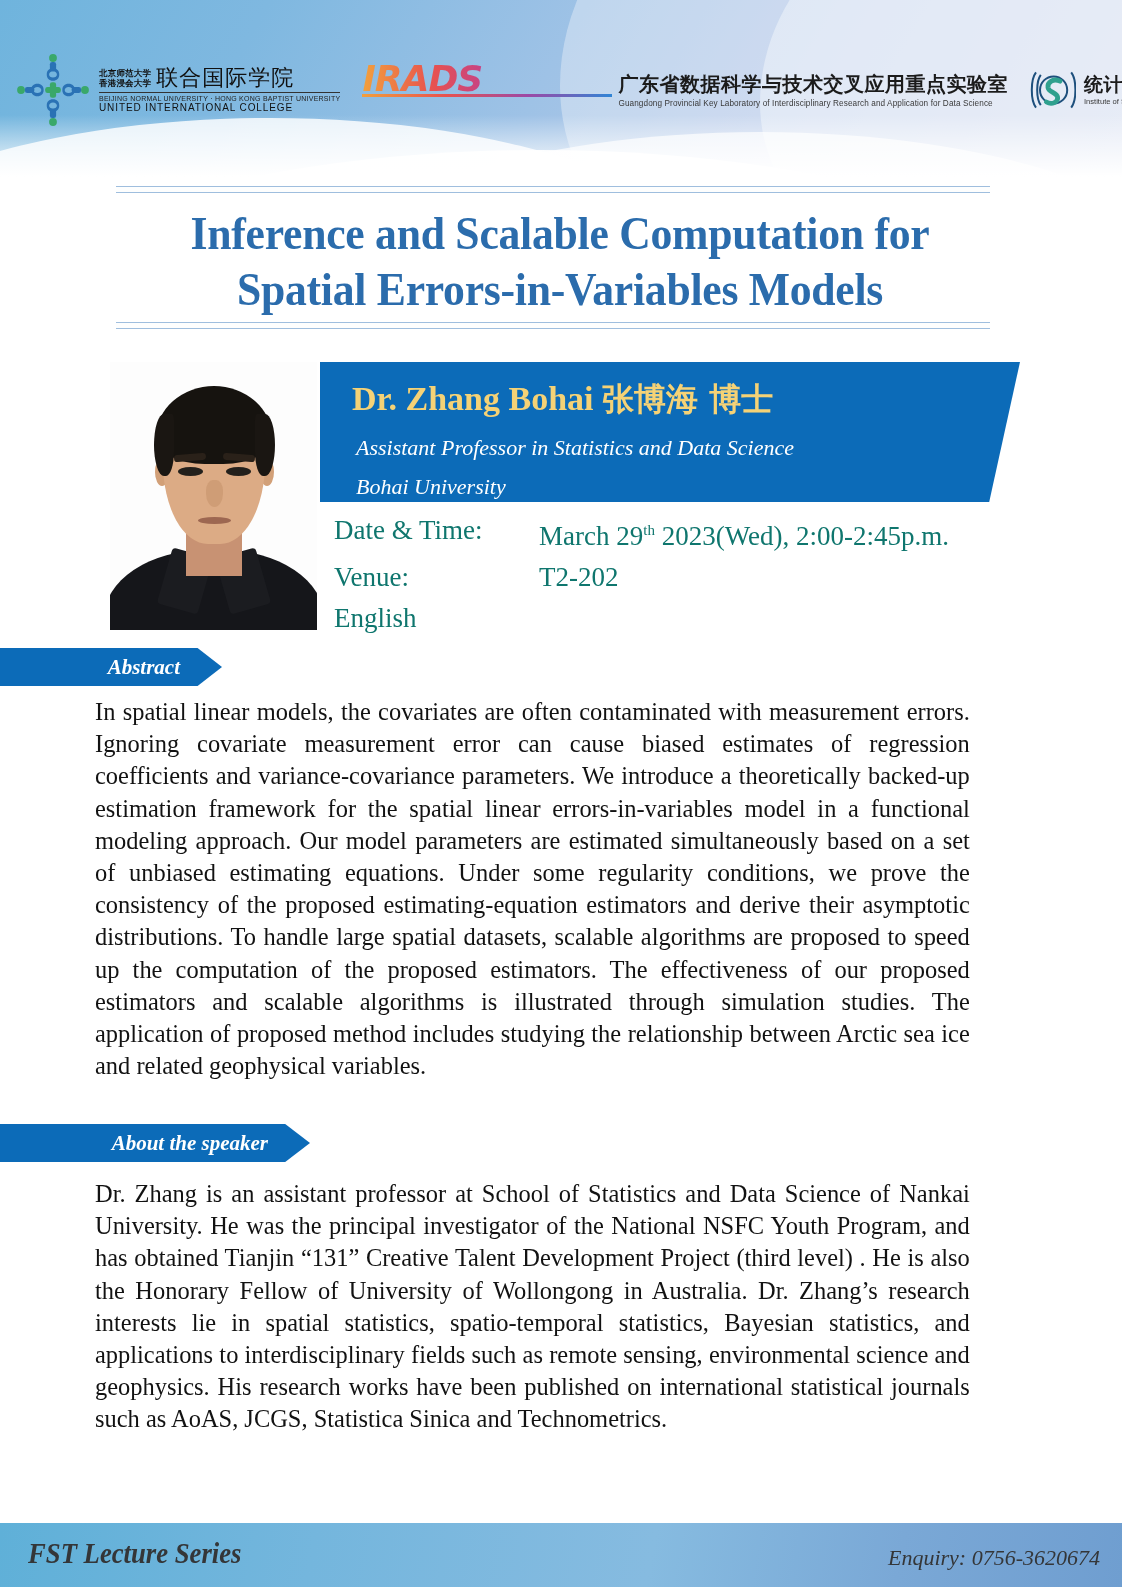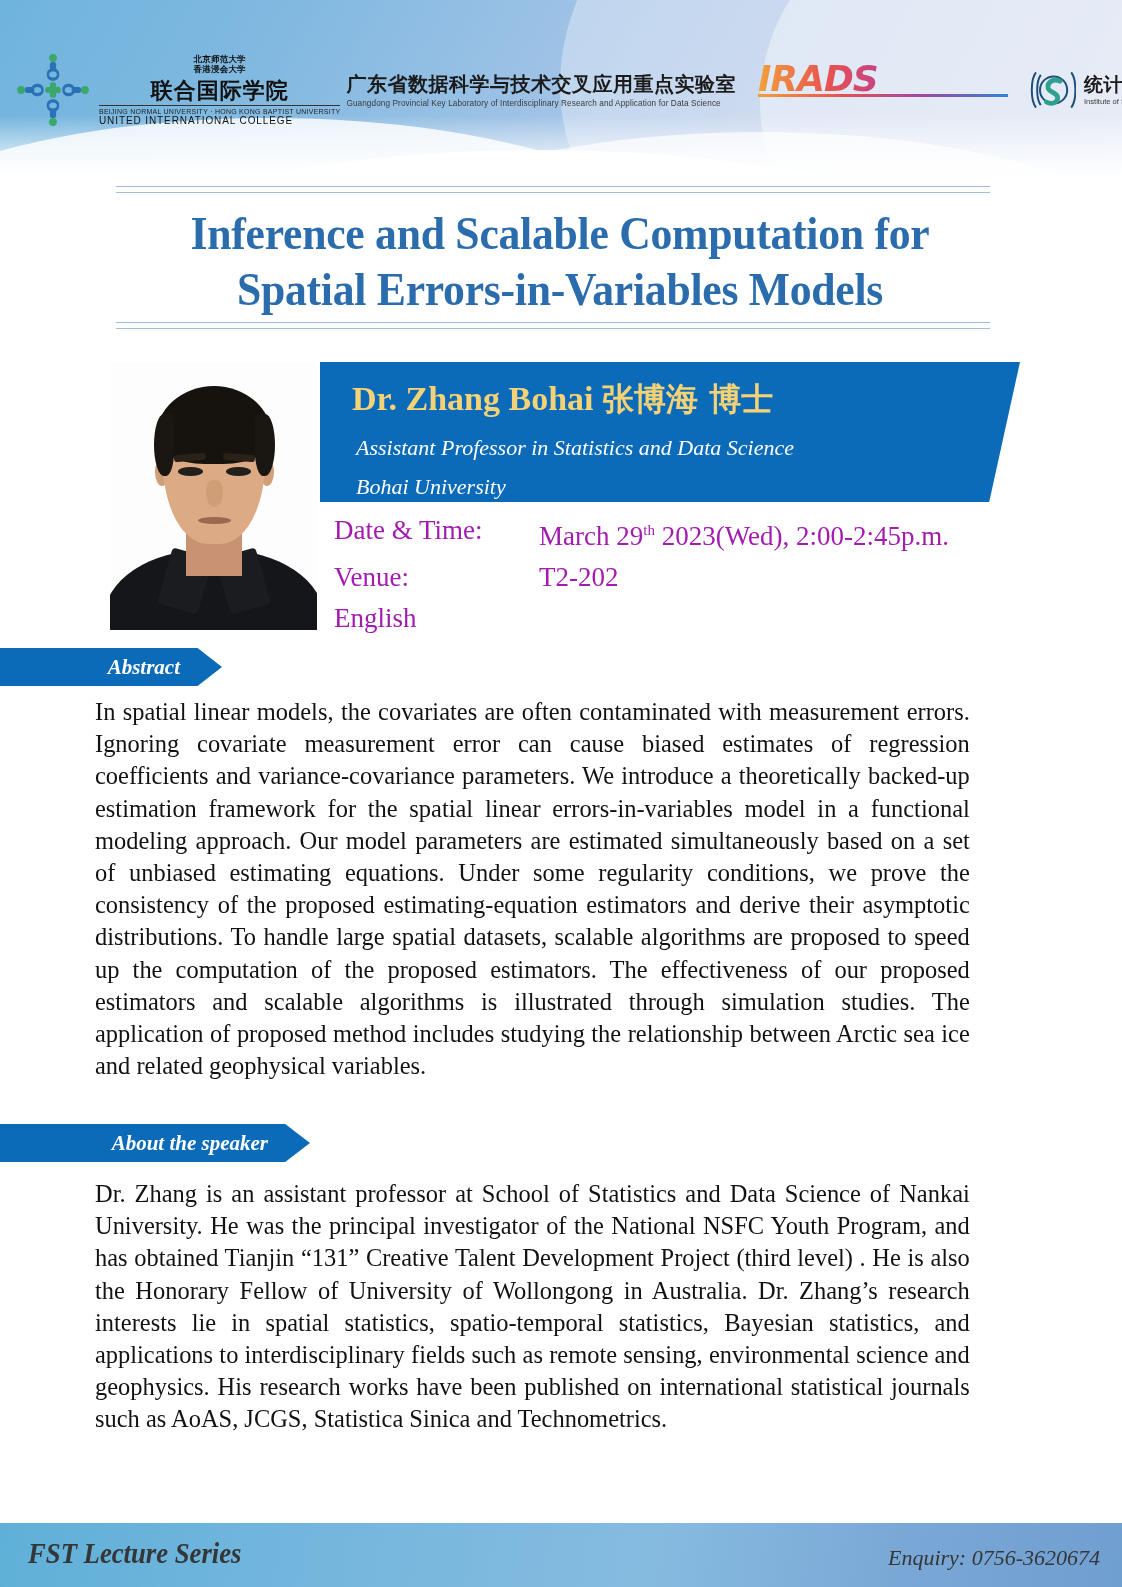--- a/index.html
+++ b/index.html
@@ -25,27 +25,27 @@
          align-items:center;}
   .logo{display:flex;align-items:center;}
   .logo.uic{margin-left:14px;}
   .logo.irads{margin-left:22px;}
   .logo.gdkl{margin-left:6px;}
   .logo.isci{margin-left:20px;}
 
   .uic-mark{width:78px;height:78px;position:relative;flex:0 0 auto;}
   .uic-cn{font-family:"DejaVu Sans",sans-serif;font-size:8.5px;color:#111;line-height:10px;
           font-weight:700;letter-spacing:.2px;}
-  .uic-big{font-family:"DejaVu Sans",sans-serif;font-size:22px;font-weight:700;color:#111;
+  .uic-big{font-family:"DejaVu Sans",sans-serif;font-size:22px;font-weight:400;color:#111;
            letter-spacing:1px;line-height:24px;}
   .uic-sub1{font-family:"Liberation Sans",sans-serif;font-size:7px;color:#222;letter-spacing:.25px;
             border-top:1.5px solid #333;padding-top:2px;margin-top:2px;white-space:nowrap;}
   .uic-sub2{font-family:"Liberation Sans",sans-serif;font-size:10px;color:#111;letter-spacing:.9px;
             white-space:nowrap;font-weight:400;}
-  .row-cn{display:flex;align-items:center;gap:5px;flex-direction:column;}
+  .row-cn{display:flex;align-items:center;gap:5px;}
 
   .irads-word{font-family:"DejaVu Sans",sans-serif;font-weight:700;font-style:italic;
               font-size:36px;letter-spacing:-1px;
               background:linear-gradient(90deg,#f2a13c 0%,#e8524f 28%,#c0408f 52%,#6b5bbf 74%,#3f7fd0 100%);
               -webkit-background-clip:text;background-clip:text;color:transparent;line-height:38px;}
   .irads-arc{width:250px;height:22px;margin-top:-4px;
              border-top:3px solid;border-image:linear-gradient(90deg,#f2a03c,#e8524f,#9b49a6,#2f86d6) 1;
              border-radius:50%/100% 100% 0 0;border-left:none;border-right:none;border-bottom:none;}
 
   .gd-cn{font-family:"DejaVu Sans",sans-serif;font-weight:700;font-size:20px;color:#1b1b1b;
@@ -107,21 +107,21 @@
   .sp-banner{position:absolute;left:320px;top:362px;width:700px;height:140px;background:#0C6BB8;
              clip-path:polygon(0 0,100% 0,95.6% 100%,0 100%);}
   .sp-name{position:absolute;left:352px;top:379px;color:#F5D276;font-weight:700;font-size:34px;
            line-height:40px;font-family:"Liberation Serif",serif;white-space:nowrap;}
   .sp-name .cn{font-family:"DejaVu Sans",sans-serif;font-size:32px;}
   .sp-role{position:absolute;left:356px;top:433px;color:#ffffff;font-style:italic;font-size:22px;
            line-height:30px;font-family:"Liberation Serif",serif;white-space:nowrap;}
   .sp-org{position:absolute;left:356px;top:472px;color:#ffffff;font-style:italic;font-size:22px;
           line-height:30px;font-family:"Liberation Serif",serif;white-space:nowrap;}
 
-  .details{position:absolute;left:334px;top:510px;color:#a21caf;font-size:27px;line-height:41px;
+  .details{position:absolute;left:334px;top:510px;color:#0f766e;font-size:27px;line-height:41px;
            font-family:"Liberation Serif",serif;}
   .det-row{display:flex;}
   .det-lbl{width:205px;flex:0 0 auto;}
   .det-val{flex:1 1 auto;white-space:nowrap;}
   .det-val sup{font-size:15px;vertical-align:super;}
 
   
   .tab{position:absolute;left:0;height:38px;background:#0C6BB8;color:#ffffff;
        font-weight:700;font-style:italic;font-size:21px;
        font-family:"Liberation Serif",serif;display:flex;align-items:center;}
@@ -188,31 +188,31 @@
           <div class="uic-cn">北京师范大学</div>
           <div class="uic-cn">香港浸会大学</div>
         </div>
         <div class="uic-big">联合国际学院</div>
       </div>
       <div class="uic-sub1">BEIJING NORMAL UNIVERSITY · HONG KONG BAPTIST UNIVERSITY</div>
       <div class="uic-sub2">UNITED INTERNATIONAL COLLEGE</div>
     </div>
   </div>
 
+  <div class="logo irads">
+    <div>
+      <div class="irads-word">IRADS</div>
+      <div class="irads-arc"></div>
+    </div>
+  </div>
+
   <div class="logo gdkl">
     <div>
       <div class="gd-cn">广东省数据科学与技术交叉应用重点实验室</div>
       <div class="gd-en">Guangdong Provincial Key Laboratory of Interdisciplinary Research and Application for Data Science</div>
-    </div>
-  </div>
-
-  <div class="logo irads">
-    <div>
-      <div class="irads-word">IRADS</div>
-      <div class="irads-arc"></div>
     </div>
   </div>
 
   <div class="logo isci">
     <svg class="isci-mark" viewBox="0 0 60 60">
       <path d="M10 8c-7 9-7 35 0 44" stroke="#1d4f7c" stroke-width="2.5" fill="none"></path>
       <path d="M16 11c-6 8-6 30 0 38" stroke="#1d4f7c" stroke-width="2.5" fill="none"></path>
       <path d="M54 8c7 9 7 35 0 44" stroke="#1d4f7c" stroke-width="2.5" fill="none"></path>
       <circle cx="32" cy="30" r="17" fill="none" stroke="#1d4f7c" stroke-width="2.5"></circle>
       <path d="M40 19c-8-4-16 1-15 8 1 6 11 6 12 12 1 6-7 10-14 6" fill="none" stroke="#2fa08e" stroke-width="6" stroke-linecap="round"></path>

